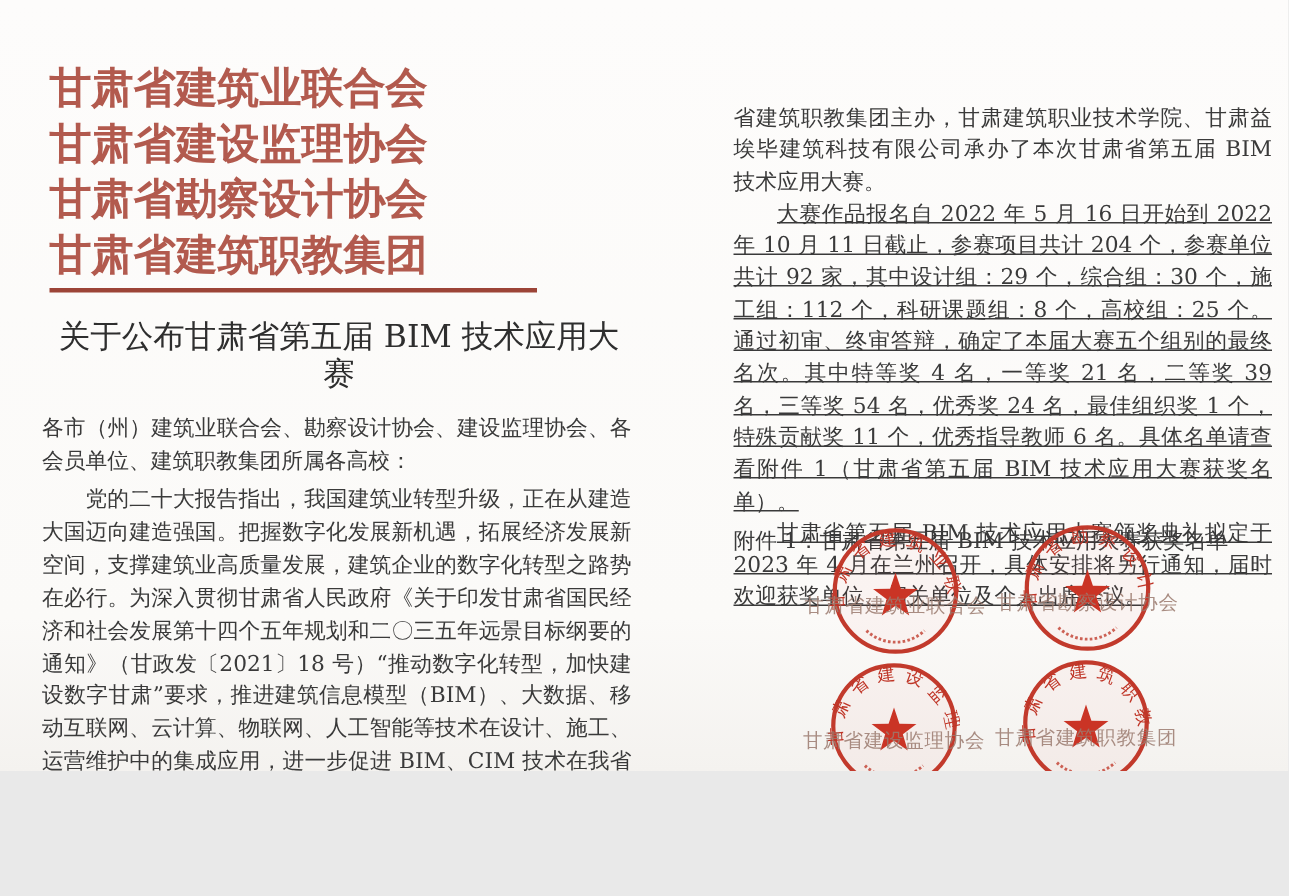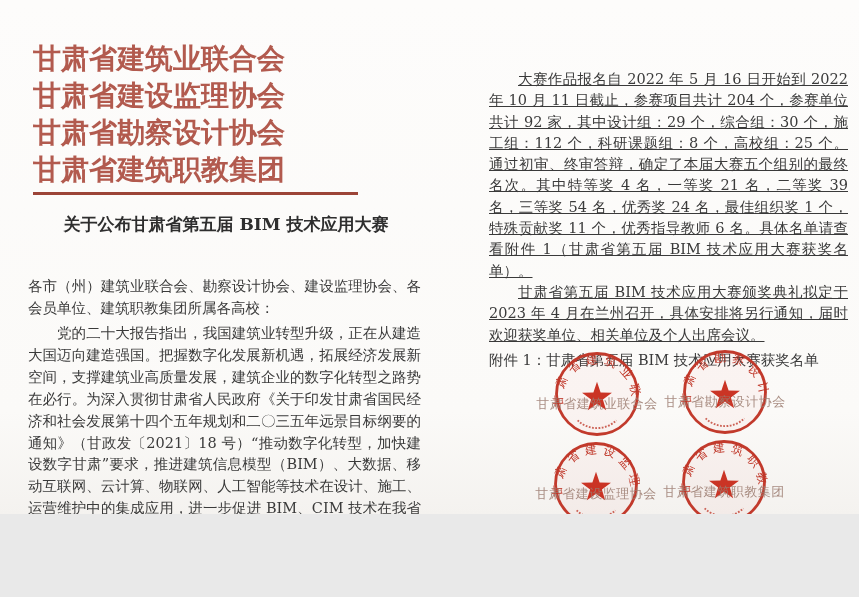--- a/index.html
+++ b/index.html
@@ -12,21 +12,21 @@
   
   .org-header{position:absolute;left:33px;top:40px;width:325px;}
   .org-line{
     width:100%;font-size:28px;line-height:37px;font-weight:600;
     color:#b25a4e;text-align:justify;text-align-last:justify;
     letter-spacing:0;white-space:nowrap;
   }
   .org-line::after{content:"";display:inline-block;width:100%;}
   .red-rule{position:absolute;left:33px;top:192px;width:325px;height:3px;background:#9c4437;}
   .doc-title{position:absolute;left:30px;top:212px;width:392px;text-align:center;
-    font-size:17px;font-weight:bold;line-height:25px;color:#2e2e2e;}
+    font-size:21px;font-weight:normal;line-height:25px;color:#2e2e2e;}
   .salutation{position:absolute;left:28px;top:275px;width:393px;
     font-size:14.5px;line-height:22px;text-align:justify;font-family:Liberation Serif, serif;}
   .body-par-left{position:absolute;left:28px;top:323px;width:393px;
     font-size:14.5px;line-height:21.9px;text-align:justify;text-indent:2em;}
   .page-num{position:absolute;width:392px;text-align:center;font-size:9px;color:#8a8a8a;}
   .page-num.p1{left:30px;top:540px;}
   .page-num.p2{left:489px;top:557px;width:359px;}
   
   .right-col{position:absolute;left:489px;top:69px;width:359px;
     font-size:14.5px;line-height:21.3px;text-align:justify;}
@@ -73,20 +73,21 @@
     <div class="salutation">各市（州）建筑业联合会、勘察设计协会、建设监理协会、各会员单位、建筑职教集团所属各高校：</div>
 
     <div class="body-par-left">党的二十大报告指出，我国建筑业转型升级，正在从建造大国迈向建造强国。把握数字化发展新机遇，拓展经济发展新空间，支撑建筑业高质量发展，建筑企业的数字化转型之路势在必行。为深入贯彻甘肃省人民政府《关于印发甘肃省国民经济和社会发展第十四个五年规划和二〇三五年远景目标纲要的通知》（甘政发〔2021〕18 号）“推动数字化转型，加快建设数字甘肃”要求，推进建筑信息模型（BIM）、大数据、移动互联网、云计算、物联网、人工智能等技术在设计、施工、运营维护中的集成应用，进一步促进 BIM、CIM 技术在我省工程建设领域的普及应用，鼓励创新实践，弘扬创新文化，实现建筑企业提质增效，提升专业技术人员综合能力，甘肃省建筑业联合会、甘肃省勘察设计协会、甘肃省建设监理协会、甘肃</div>
 
     <div class="page-num p1">1</div>
   </div>
 
   <div>
 
     <div class="right-col">
+      <p>省建筑职教集团主办，甘肃建筑职业技术学院、甘肃益埃毕建筑科技有限公司承办了本次甘肃省第五届 BIM 技术应用大赛。</p>
       <p class="indent">大赛作品报名自 2022 年 5 月 16 日开始到 2022 年 10 月 11 日截止，参赛项目共计 204 个，参赛单位共计 92 家，其中设计组：29 个，综合组：30 个，施工组：112 个，科研课题组：8 个，高校组：25 个。通过初审、终审答辩，确定了本届大赛五个组别的最终名次。其中特等奖 4 名，一等奖 21 名，二等奖 39 名，三等奖 54 名，优秀奖 24 名，最佳组织奖 1 个，特殊贡献奖 11 个，优秀指导教师 6 名。具体名单请查看附件 1（甘肃省第五届 BIM 技术应用大赛获奖名单）。</p>
       <p class="indent">甘肃省第五届 BIM 技术应用大赛颁奖典礼拟定于 2023 年 4 月在兰州召开，具体安排将另行通知，届时欢迎获奖单位、相关单位及个人出席会议。</p>
     </div>
 
     <div class="attachment">附件 1：甘肃省第五届 BIM 技术应用大赛获奖名单</div>
 
     <div class="seal-zone">
 
       <svg class="seal s1" viewBox="0 0 100 100">
         <circle cx="50" cy="50" r="46" fill="rgba(220,80,70,0.04)" stroke="#c23a2c" stroke-width="3.2"></circle>

